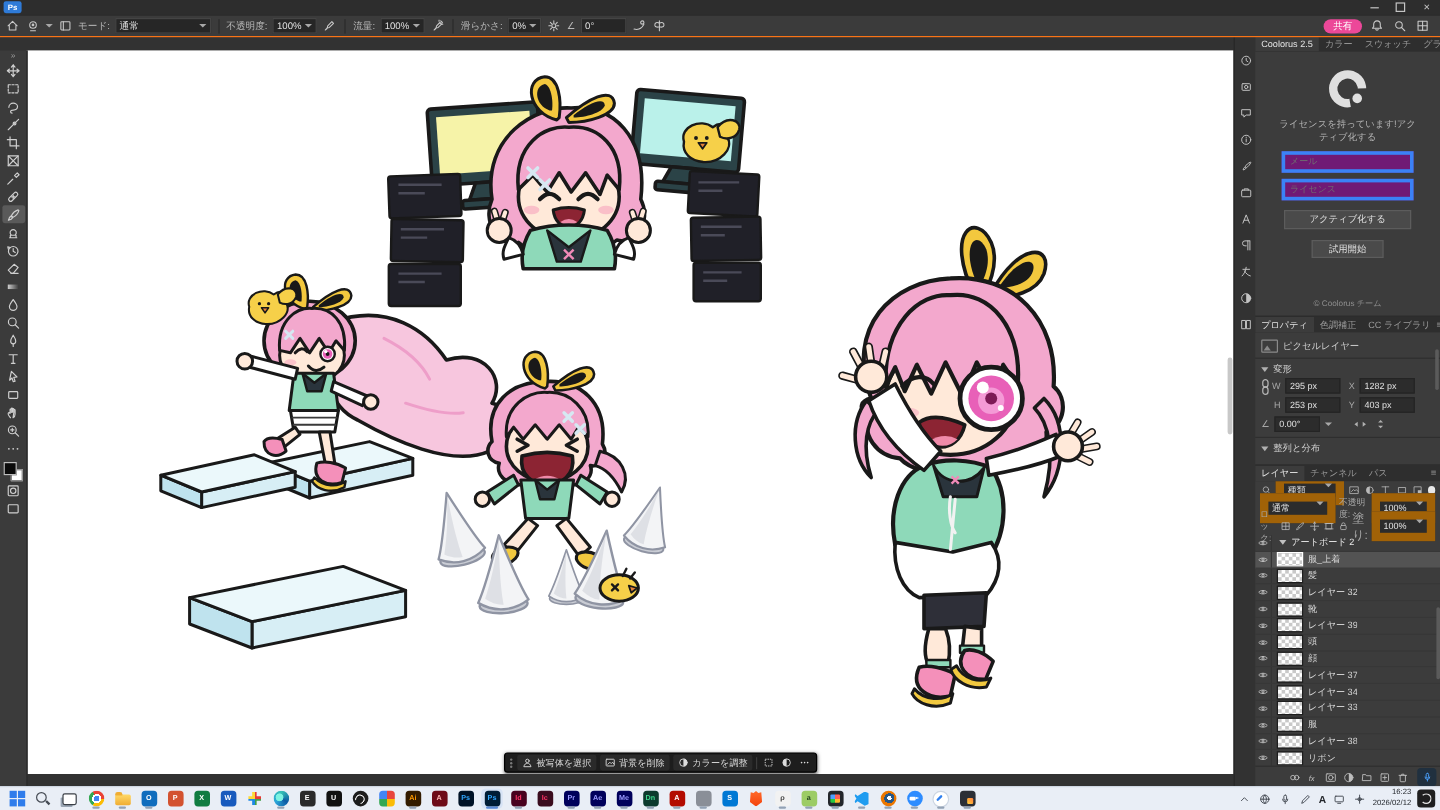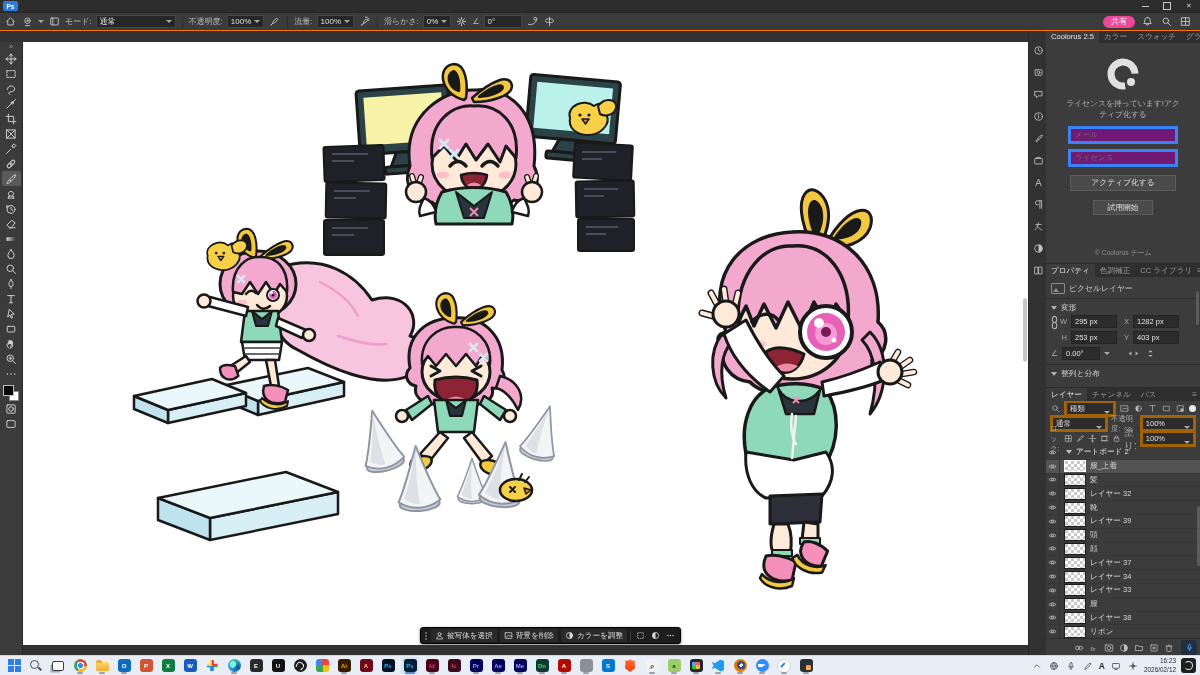--- a/index.html
+++ b/index.html
@@ -125,22 +125,22 @@
   .pfield{background:#2c2c2c;border:1px solid #242424;height:11px;line-height:11px;padding:0 3px;
     font-size:7.5px;color:#e0e0e0;min-width:38px;}
   .plabel{font-size:7.5px;color:#a8a8a8;width:8px;text-align:right;}
   .pdivider{height:1px;background:#2e2e2e;margin:4px -5px 0;}
   .chainlink{display:flex;flex-direction:column;align-items:center;margin-right:1px;}
   .chainlink svg{width:7px;height:15px;stroke:#b5b5b5;fill:none;stroke-width:1.2}
   .pscroll{position:absolute;right:1px;top:14px;width:3px;height:34px;background:#5b5b5b;border-radius:2px;}
 
   .layers-body{flex:1;display:flex;flex-direction:column;overflow:hidden;}
   .lrow{display:flex;align-items:center;gap:3px;padding:0 4px;height:15px;font-size:7.6px;color:#c9c9c9;flex:none;}
-  .lbox{background:#2c2c2c;border:3px solid #a16207;height:11px;line-height:11px;padding:0 3px;
-    font-size:7.5px;color:#e0e0e0;display:flex;align-items:flex-end;gap:19px;}
+  .lbox{background:#2c2c2c;border:7px solid #a16207;height:11px;line-height:11px;padding:0 3px;
+    font-size:7.5px;color:#e0e0e0;display:flex;align-items:flex-start;gap:8px;}
   .fico{width:11px;height:11px;display:flex;align-items:center;justify-content:center;}
   .fico svg{width:9px;height:9px;stroke:#b9b9b9;fill:none;stroke-width:1.2;stroke-linecap:round;stroke-linejoin:round}
   .fdot{width:7px;height:7px;border-radius:50%;background:#e8e8e8;margin-left:auto;}
   #layer-list{flex:1;overflow:hidden;}
   .layer-row{display:flex;align-items:center;height:12.8px;border-bottom:1px solid #373737;gap:4px;}
   .layer-row.selected{background:#535353;}
   .eye{width:13px;display:flex;align-items:center;justify-content:center;border-right:1px solid #343434;height:100%;flex:none;}
   .eye svg{width:9px;height:7px;stroke:#cdcdcd;fill:none;stroke-width:1.1}
   .rowcaret{width:0;height:0;border-left:3px solid transparent;border-right:3px solid transparent;
     border-top:4px solid #c0c0c0;margin-left:2px;flex:none;}

